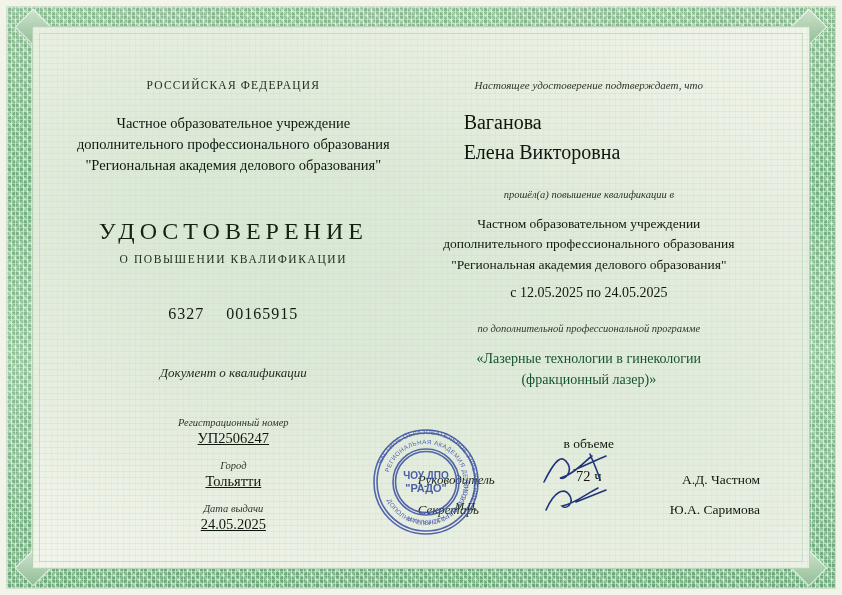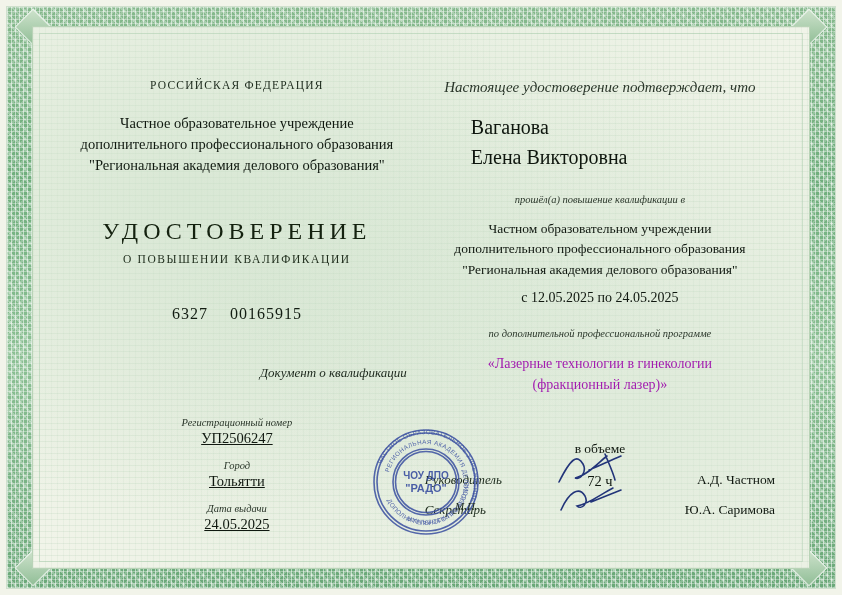--- a/index.html
+++ b/index.html
@@ -77,21 +77,21 @@
     box-shadow: inset 0 0 0 1px rgba(255,255,255,0.7);
   }
   .corner.tl { left: 20px; top: 14px; }
   .corner.tr { right: 20px; top: 14px; }
   .corner.bl { left: 20px; bottom: 14px; }
   .corner.br { right: 20px; bottom: 14px; }
 
   .content {
     position: absolute;
     left: 33px; top: 27px; right: 33px; bottom: 27px;
-    padding: 28px 34px 20px 34px;
+    padding: 28px 49px 20px 34px;
     box-sizing: border-box;
   }
 
   .columns {
     display: flex;
     height: 100%;
     position: relative;
   }
   .col-left {
     width: 48%;
@@ -137,21 +137,21 @@
   .serial {
     text-align: center;
     font-size: 16px;
     letter-spacing: 1px;
     color: #121c12;
     margin-top: 40px;
   }
   .serial .gap { display: inline-block; width: 22px; }
 
   .doc-kind {
-    text-align: right;
+    text-align: center;
     font-size: 13px;
     font-style: italic;
     color: #1d281d;
     margin-top: 42px;
   }
 
   .reg-block {
     position: absolute;
     left: 0;
     right: 0;
@@ -165,21 +165,21 @@
     margin-bottom: 2px;
   }
   .reg-value {
     font-size: 14.5px;
     color: #101810;
     margin-bottom: 13px;
     text-decoration: underline;
   }
 
   .r-top-note {
-    font-size: 15px;
+    font-size: 11px;
     font-style: italic;
     color: #2a362a;
     text-align: center;
     margin: 24px 0 16px 0;
   }
   .name-line {
     font-size: 20px;
     color: #0e160e;
     margin-left: 46px;
     line-height: 1.5;
@@ -200,21 +200,21 @@
   .dates {
     text-align: center;
     font-size: 14px;
     color: #101810;
     margin-top: 10px;
   }
   .prog-title {
     text-align: center;
     font-size: 14px;
     line-height: 1.5;
-    color: #a21caf;
+    color: #14532d;
     margin-top: 12px;
   }
   .volume-label {
     text-align: center;
     font-size: 13.5px;
     color: #101810;
     margin-top: 46px;
   }
   .volume-value {
     text-align: center;

